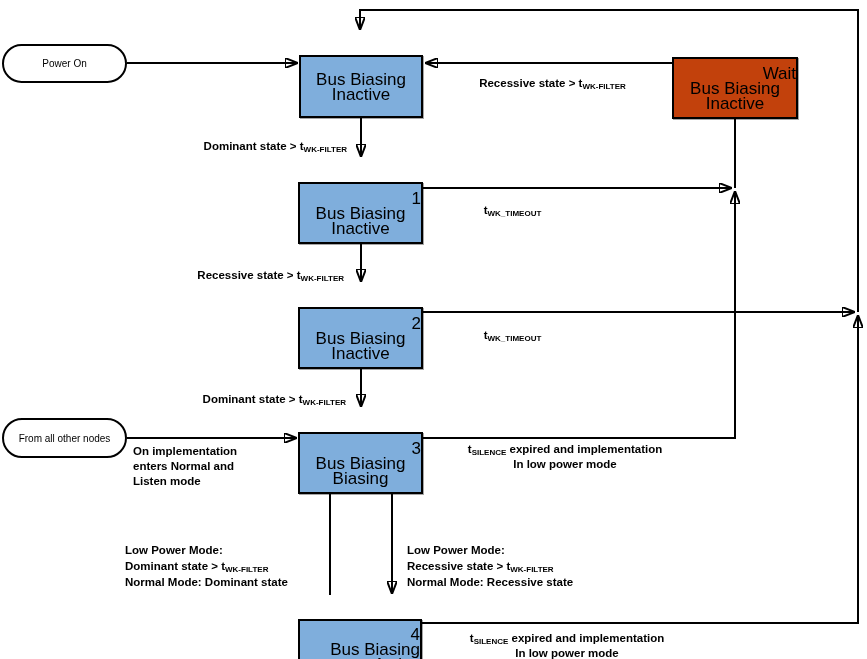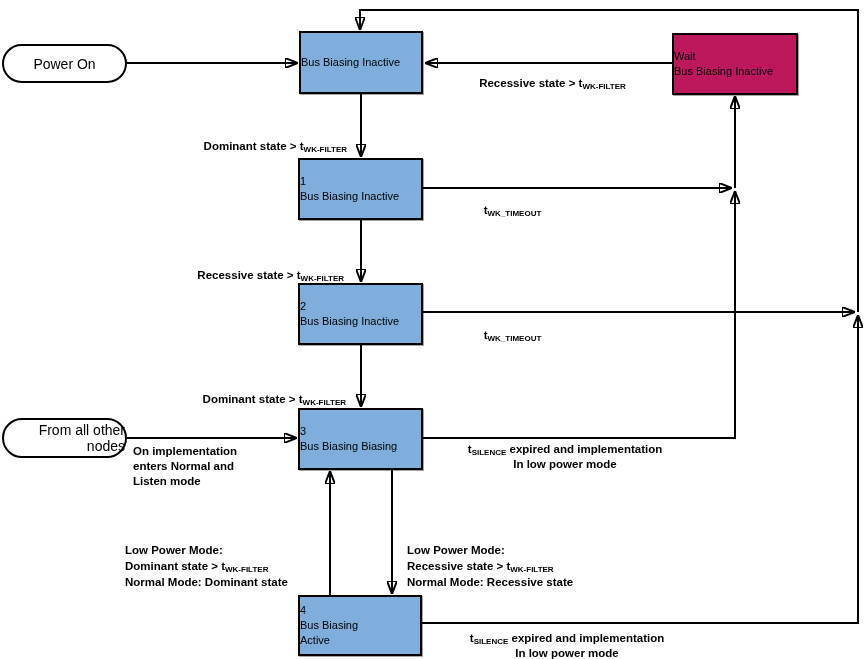--- a/index.html
+++ b/index.html
@@ -4,28 +4,28 @@
 <style>
   html,body{margin:0;padding:0;background:#ffffff;}
   .canvas{
     position:relative;width:867px;height:659px;background:#ffffff;
     font-family:"Liberation Sans",sans-serif;color:#000;overflow:hidden;
   }
   .wires{position:absolute;left:0;top:0;width:867px;height:659px;}
   .wires path{stroke:#000;stroke-width:2;fill:none;}
   .node{
     position:absolute;background:#7FAEDC;border:2px solid #000;
-    display:flex;flex-direction:column;align-items:flex-start;justify-content:center;
-    font-size:11px;line-height:15px;text-align:center;
-    box-shadow:1px 1px 0 rgba(0,0,0,0.35);box-sizing:border-box;
+    display:flex;flex-direction:column;align-items:flex-end;justify-content:center;
+    font-size:17px;line-height:15px;text-align:center;
+    box-shadow:1px 1px 0 rgba(0,0,0,0.35);box-sizing:border-box;margin-top:24px;
   }
   .oval{
     position:absolute;background:#fff;border:2px solid #000;border-radius:22px;
     display:flex;align-items:center;justify-content:center;
-    font-size:14px;text-align:center;box-sizing:border-box;
+    font-size:10px;text-align:center;box-sizing:border-box;
   }
   .lbl{position:absolute;font-size:11.5px;font-weight:bold;line-height:15px;white-space:nowrap;margin-top:40px;}
   .lbl.r{text-align:right;}
   .lbl.c{text-align:center;}
   .lbl.lh16{line-height:16px;}
   sub{font-size:8px;line-height:0;vertical-align:-2px;letter-spacing:0;}
 </style>
 </head>
 <body>
 
@@ -57,21 +57,21 @@
     <span>Power On</span>
   </div>
   <div class="oval" style="left:2px;top:418px;width:125px;height:40px;text-align:right;">
     <span>From all other nodes</span>
   </div>
 
   <div class="node" style="left: 299px; top: 31px; width: 124px; height: 63px; background: rgb(127, 174, 220); border-color: rgb(0, 0, 0);">
     <div>Bus Biasing Inactive</div>
   </div>
 
-  <div class="node" style="left: 672px; top: 33px; width: 126px; height: 62px; background: #be185d; border-color: rgb(0, 0, 0);">
+  <div class="node" style="left: 672px; top: 33px; width: 126px; height: 62px; background: #c2410c; border-color: rgb(0, 0, 0);">
     <div>Wait</div>
     <div>Bus Biasing Inactive</div>
   </div>
 
   <div class="node" style="left: 298px; top: 158px; width: 125px; height: 62px; background: rgb(127, 174, 220); border-color: rgb(0, 0, 0);">
     <div>1</div>
     <div>Bus Biasing Inactive</div>
   </div>
 
   <div class="node" style="left: 298px; top: 283px; width: 125px; height: 62px; background: rgb(127, 174, 220); border-color: rgb(0, 0, 0);">

